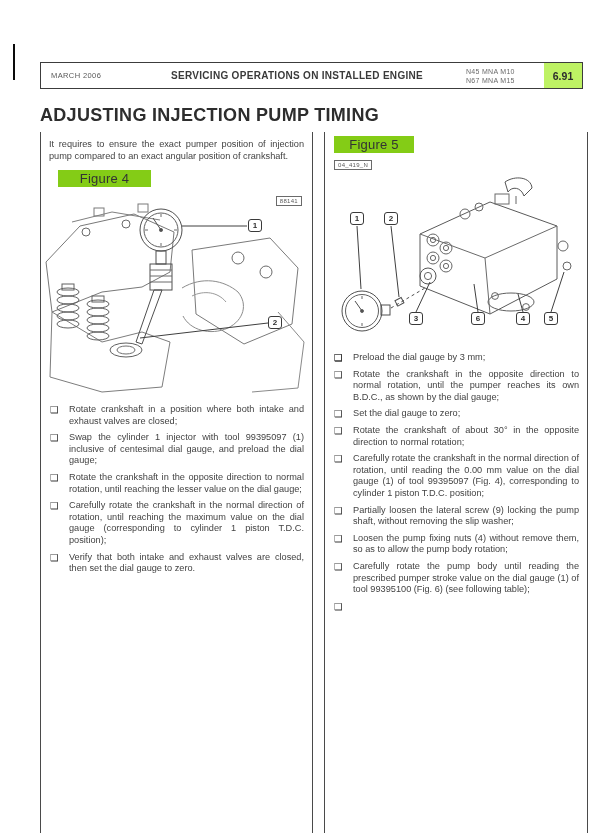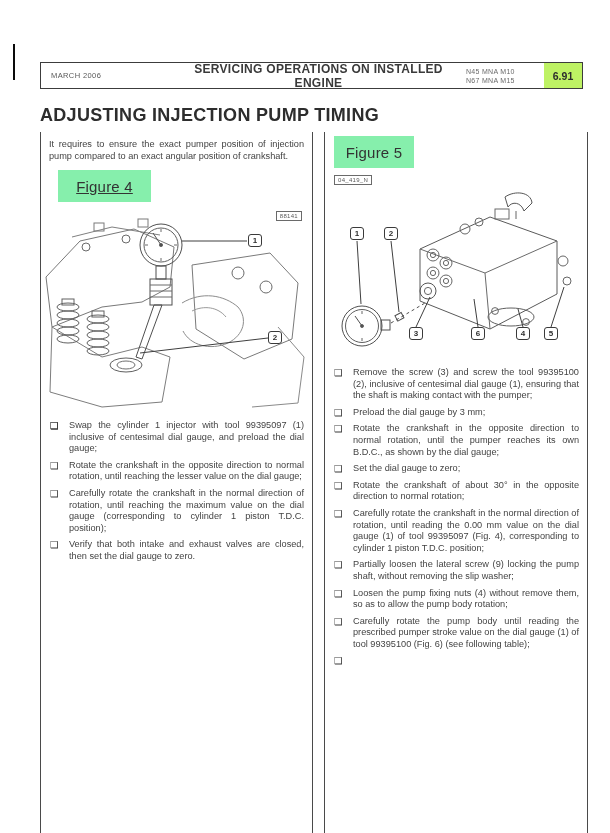--- a/index.html
+++ b/index.html
@@ -23,22 +23,22 @@
     position: absolute; left: 40px; top: 18px;
     width: 543px; height: 27px;
     border: 1px solid #3c3c3c;
     display: flex; align-items: center;
   }
   .header-date {
     width: 130px; padding-left: 10px;
     font-size: 7.5px; letter-spacing: .4px; color: #585858;
   }
   .header-title {
-    flex: 1; text-align: center;
-    font-size: 12px; font-weight: bold; letter-spacing: .3px; color: #3a3a3a;
+    flex: 1; 
+    font-size: 10px; font-weight: bold; letter-spacing: .3px; color: #3a3a3a;
   }
   .header-models {
     width: 78px; font-size: 7px; line-height: 9px;
     color: #6a6a6a; letter-spacing: .3px;
   }
   .header-pagenum {
     width: 38px; height: 100%;
     background: #bef264;
     display: flex; align-items: center; justify-content: center;
     font-size: 10.5px; font-weight: bold; color: #2c2c2c;
@@ -59,25 +59,25 @@
   }
   .col-left  { left: 40px;  width: 273px; }
   .col-right { left: 324px; width: 264px; }
 
   .para {
     margin: 6px 8px 0 8px;
     font-size: 9.2px; line-height: 12px;
     text-align: justify; color: #434343;
   }
   .fig-label {
-    height: 32px; background: #86efac;
+    height: 17px; background: #84cc16;
     display: flex; align-items: center; justify-content: center;
-    font-size: 15px; color: #333; letter-spacing: .2px;
-  }
-  .fig-label-4 { width: 93px; margin: 8px 0 0 17px; text-decoration: underline; }
+    font-size: 13px; color: #333; letter-spacing: .2px;
+  }
+  .fig-label-4 { width: 93px; margin: 8px 0 0 17px; }
   .fig-label-5 { width: 80px; margin: 4px 0 0 9px; }
   .code-chip {
     display: inline-block;
     border: 1px solid #6a6a6a; color: #5a5a5a;
     font-size: 6px; letter-spacing: .3px;
     padding: 1px 3px; background: #fff;
   }
   .code-chip-5 { margin: 5px 0 0 9px; }
   .figure {
     position: relative; width: 270px;
@@ -195,21 +195,21 @@
           <line x1="98" y1="146" x2="226" y2="131" stroke="#3f3f3f"></line>
         </g>
       </svg>
       <span class="code-chip fig-code-4">88141</span>
       <div class="callout" style="left:206px; top:27px;">1</div>
       <div class="callout" style="left:226px; top:124px;">2</div>
     </div>
 
 
     <ul class="bullets">
-      <li><span class="bullet-glyph">❑</span></li>
+      <li><span class="bullet-glyph">❑</span><span>Rotate crankshaft in a position where both intake and exhaust valves are closed;</span></li>
       <li><span class="bullet-glyph">❑</span><span>Swap the cylinder 1 injector with tool 99395097 (1) inclusive of centesimal dial gauge, and preload the dial gauge;</span></li>
       <li><span class="bullet-glyph">❑</span><span>Rotate the crankshaft in the opposite direction to normal rotation, until reaching the lesser value on the dial gauge;</span></li>
       <li><span class="bullet-glyph">❑</span><span>Carefully rotate the crankshaft in the normal direction of rotation, until reaching the maximum value on the dial gauge (corresponding to cylinder 1 piston T.D.C. position);</span></li>
       <li><span class="bullet-glyph">❑</span><span>Verify that both intake and exhaust valves are closed, then set the dial gauge to zero.</span></li>
     </ul>
   </div>
 
   <div class="col col-right">
     <div class="fig-label fig-label-5">Figure 5</div>
     <span class="code-chip code-chip-5">04_419_N</span>
@@ -270,21 +270,21 @@
       </svg>
       <div class="callout" style="left:25px;  top:38px;">1</div>
       <div class="callout" style="left:59px;  top:38px;">2</div>
       <div class="callout" style="left:84px;  top:138px;">3</div>
       <div class="callout" style="left:146px; top:138px;">6</div>
       <div class="callout" style="left:191px; top:138px;">4</div>
       <div class="callout" style="left:219px; top:138px;">5</div>
     </div>
 
     <ul class="bullets" style="margin-top:6px;">
-      <li><span class="bullet-glyph">❑</span><span>Remove the screw (3) and screw the tool 99395100 (2), inclusive of centesimal dial gauge (1), ensuring that the shaft is making contact with the pumper;</span></li>
+      <li><span class="bullet-glyph">❑</span></li>
       <li><span class="bullet-glyph">❑</span><span>Preload the dial gauge by 3 mm;</span></li>
       <li><span class="bullet-glyph">❑</span><span>Rotate the crankshaft in the opposite direction to normal rotation, until the pumper reaches its own B.D.C., as shown by the dial gauge;</span></li>
       <li><span class="bullet-glyph">❑</span><span>Set the dial gauge to zero;</span></li>
       <li><span class="bullet-glyph">❑</span><span>Rotate the crankshaft of about 30° in the opposite direction to normal rotation;</span></li>
       <li><span class="bullet-glyph">❑</span><span>Carefully rotate the crankshaft in the normal direction of rotation, until reading the 0.00 mm value on the dial gauge (1) of tool 99395097 (Fig. 4), corresponding to cylinder 1 piston T.D.C. position;</span></li>
       <li><span class="bullet-glyph">❑</span><span>Partially loosen the lateral screw (9) locking the pump shaft, without removing the slip washer;</span></li>
       <li><span class="bullet-glyph">❑</span><span>Loosen the pump fixing nuts (4) without remove them, so as to allow the pump body rotation;</span></li>
       <li><span class="bullet-glyph">❑</span><span>Carefully rotate the pump body until reading the prescribed pumper stroke value on the dial gauge (1) of tool 99395100 (Fig. 6) (see following table);</span></li>
       <li><span class="bullet-glyph">❑</span></li>
     </ul>

